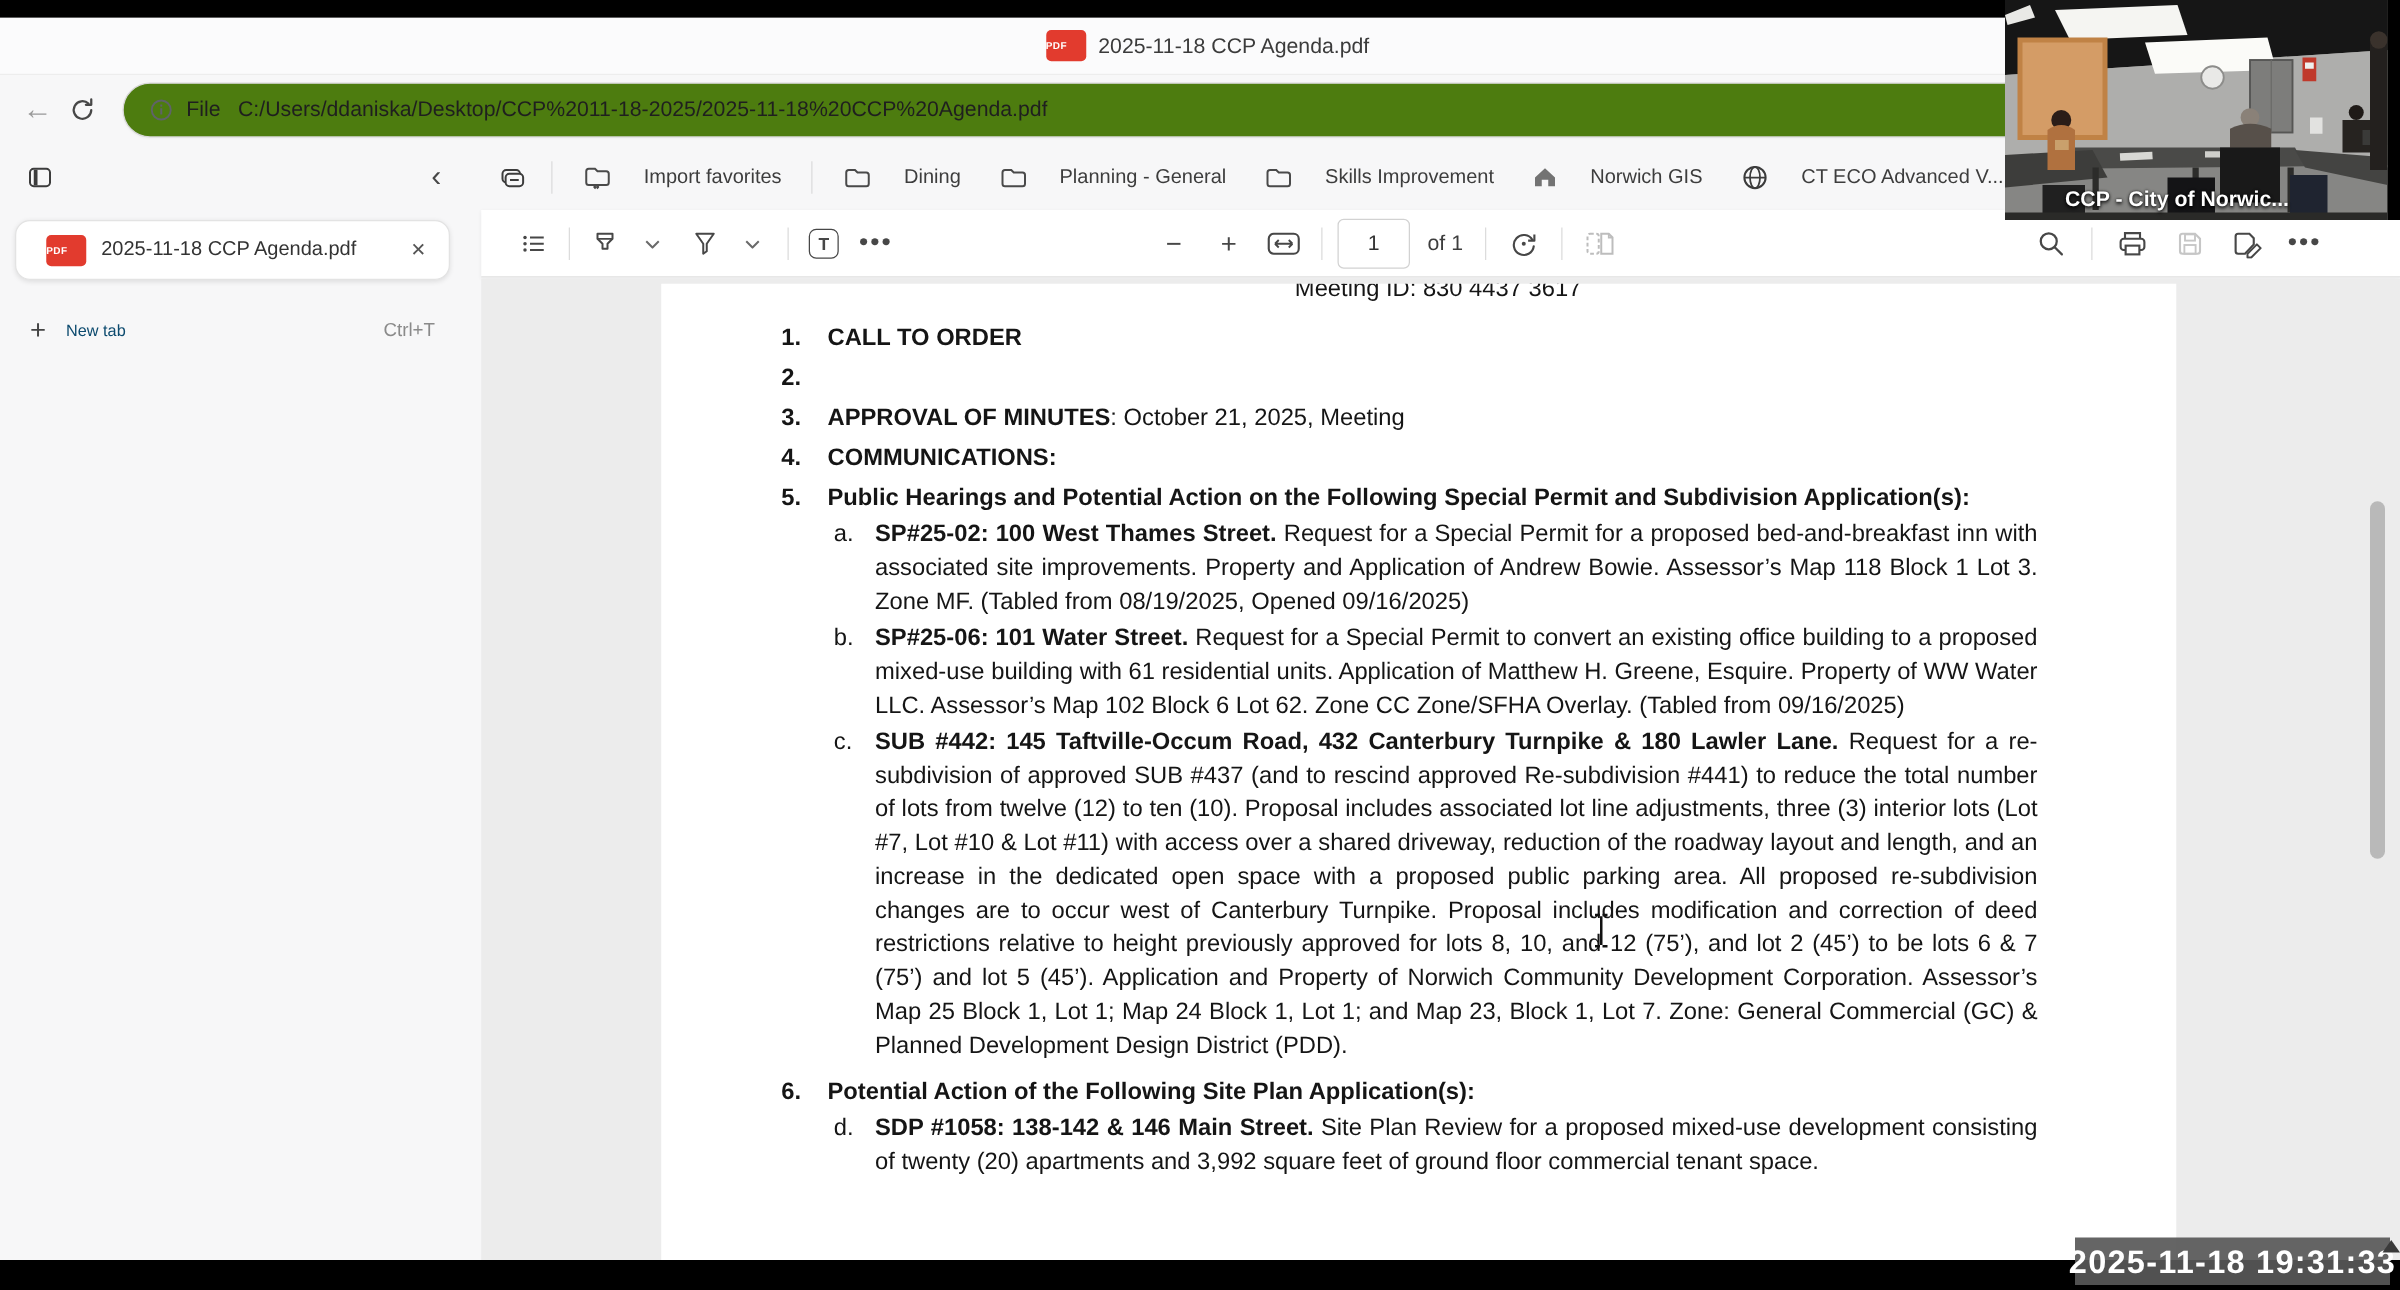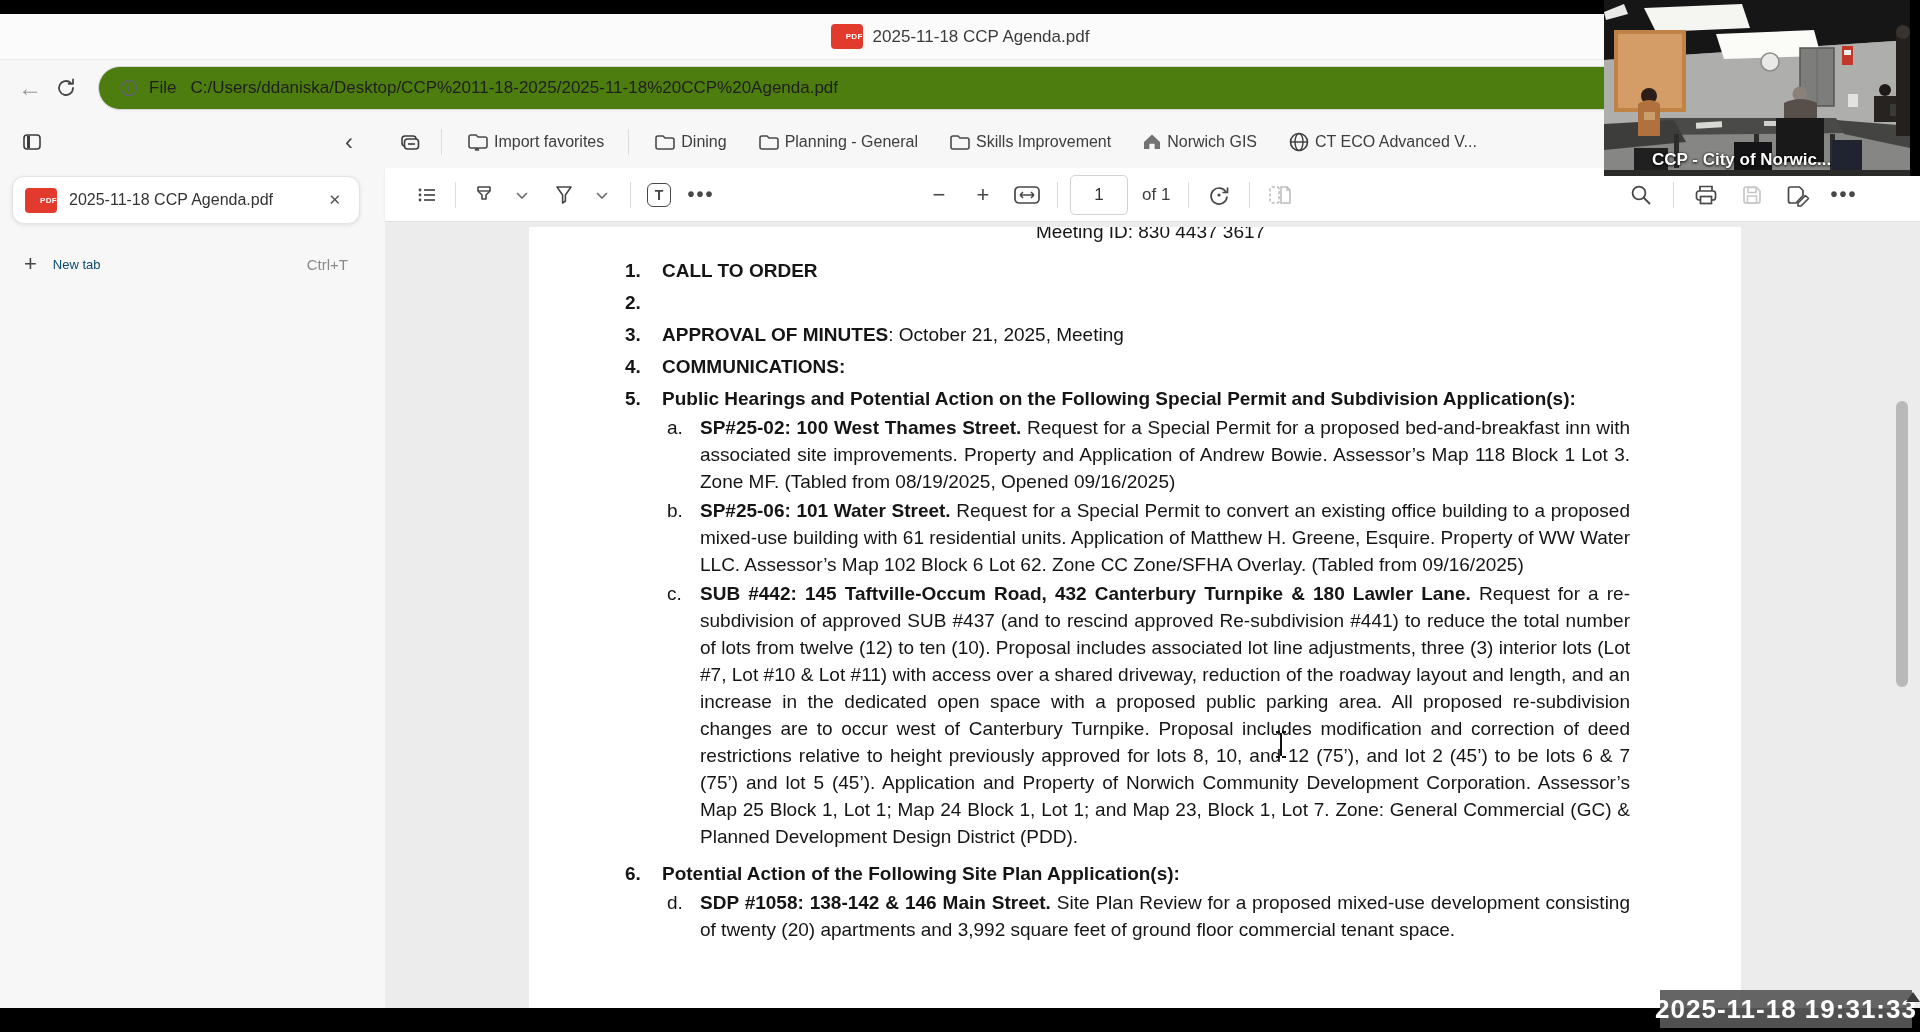--- a/index.html
+++ b/index.html
@@ -8,21 +8,21 @@
 
   
   .bar-top { position:absolute; left:0; top:0; width:1920px; height:14px; background:#000; z-index:40; }
   .bar-bottom { position:absolute; left:0; top:1008px; width:1920px; height:24px; background:#000; z-index:40; }
 
   
   .browser { position:absolute; left:0; top:14px; width:1920px; height:994px; background:#f7f7f8; }
   .titlebar { position:absolute; left:0; top:0; width:100%; height:46px; background:#fbfbfc; display:flex; align-items:center; justify-content:center; gap:10px; border-bottom:1px solid #ededed; }
   .titlebar .title { font-size:17px; color:#3b3b3b; }
 
-  .pdficon { position:relative; width:32px; height:25px; background:#e23b2e; border-radius:4px; display:flex; align-items:center; justify-content:flex-end; flex:none; }
+  .pdficon { position:relative; width:32px; height:25px; background:#e23b2e; border-radius:4px; display:flex; align-items:center; justify-content:flex-start; flex:none;margin-left:12px; }
   .pdficon span { color:#fff; font-size:8px; font-weight:bold; letter-spacing:.3px; }
 
   .addressrow { position:absolute; left:0; top:46px; width:100%; height:56px; background:#f7f7f8; display:flex; align-items:center; }
   .navbtn { width:36px; height:36px; display:flex; align-items:center; justify-content:center; border-radius:6px; }
   .back-arrow { font-size:24px; color:#9a9a9a; margin-left:12px; }
   .addrpill { margin-left:14px; height:44px; width:1760px; background:#4d7c0f; border:1px solid #d8d8d8; border-radius:22px; display:flex; align-items:center; padding:0 20px; box-shadow:0 1px 2px rgba(0,0,0,.04); }
   .addrpill .scheme { font-size:17px; color:#1f1f1f; margin:0 14px 0 10px; }
   .addrpill .url { font-size:17px; color:#1f1f1f; white-space:nowrap; overflow:hidden; }
 
   
@@ -36,21 +36,21 @@
   .tab-card .close-x { font-size:15px; color:#555; padding:2px 6px; }
   .newtab-row { position:absolute; left:12px; top:128px; width:348px; height:40px; display:flex; align-items:center; gap:16px; padding:0 12px; }
   .newtab-row .plus { font-size:22px; color:#454545; font-weight:300; }
   .newtab-row .nt-label { font-size:13px; color:#0c4a6e; flex:1; }
   .newtab-row .nt-short { font-size:15px; color:#8a8a8a; }
 
   .content { flex:1; position:relative; height:100%; }
 
   
   .favbar { height:52px; display:flex; align-items:center; gap:10px; padding:0 6px; background:#f7f7f8; }
-  .fav-item { display:flex; align-items:center; gap:4px; padding:6px 10px; border-radius:6px; }
+  .fav-item { display:flex; align-items:center; gap:25px; padding:6px 10px; border-radius:6px; }
   .fav-item .fav-label { font-size:16px; color:#3d3d3d; white-space:nowrap; }
   .vsep { width:1px; height:26px; background:#dcdcdc; margin:0 4px; flex:none; }
   .icon-svg { display:block; flex:none; }
 
   
   .pdftoolbar { height:54px; background:#fff; border-bottom:1px solid #e0e0e0; position:relative; display:flex; align-items:center; box-shadow:0 1px 3px rgba(0,0,0,.06); }
   .tool-group-left { display:flex; align-items:center; gap:6px; padding-left:24px; }
   .tool-group-center { position:absolute; left:536px; display:flex; align-items:center; gap:8px; }
   .tool-group-right { position:absolute; right:58px; display:flex; align-items:center; gap:10px; }
   .tbtn { min-width:36px; height:38px; display:flex; align-items:center; justify-content:center; border-radius:6px; color:#474747; }

